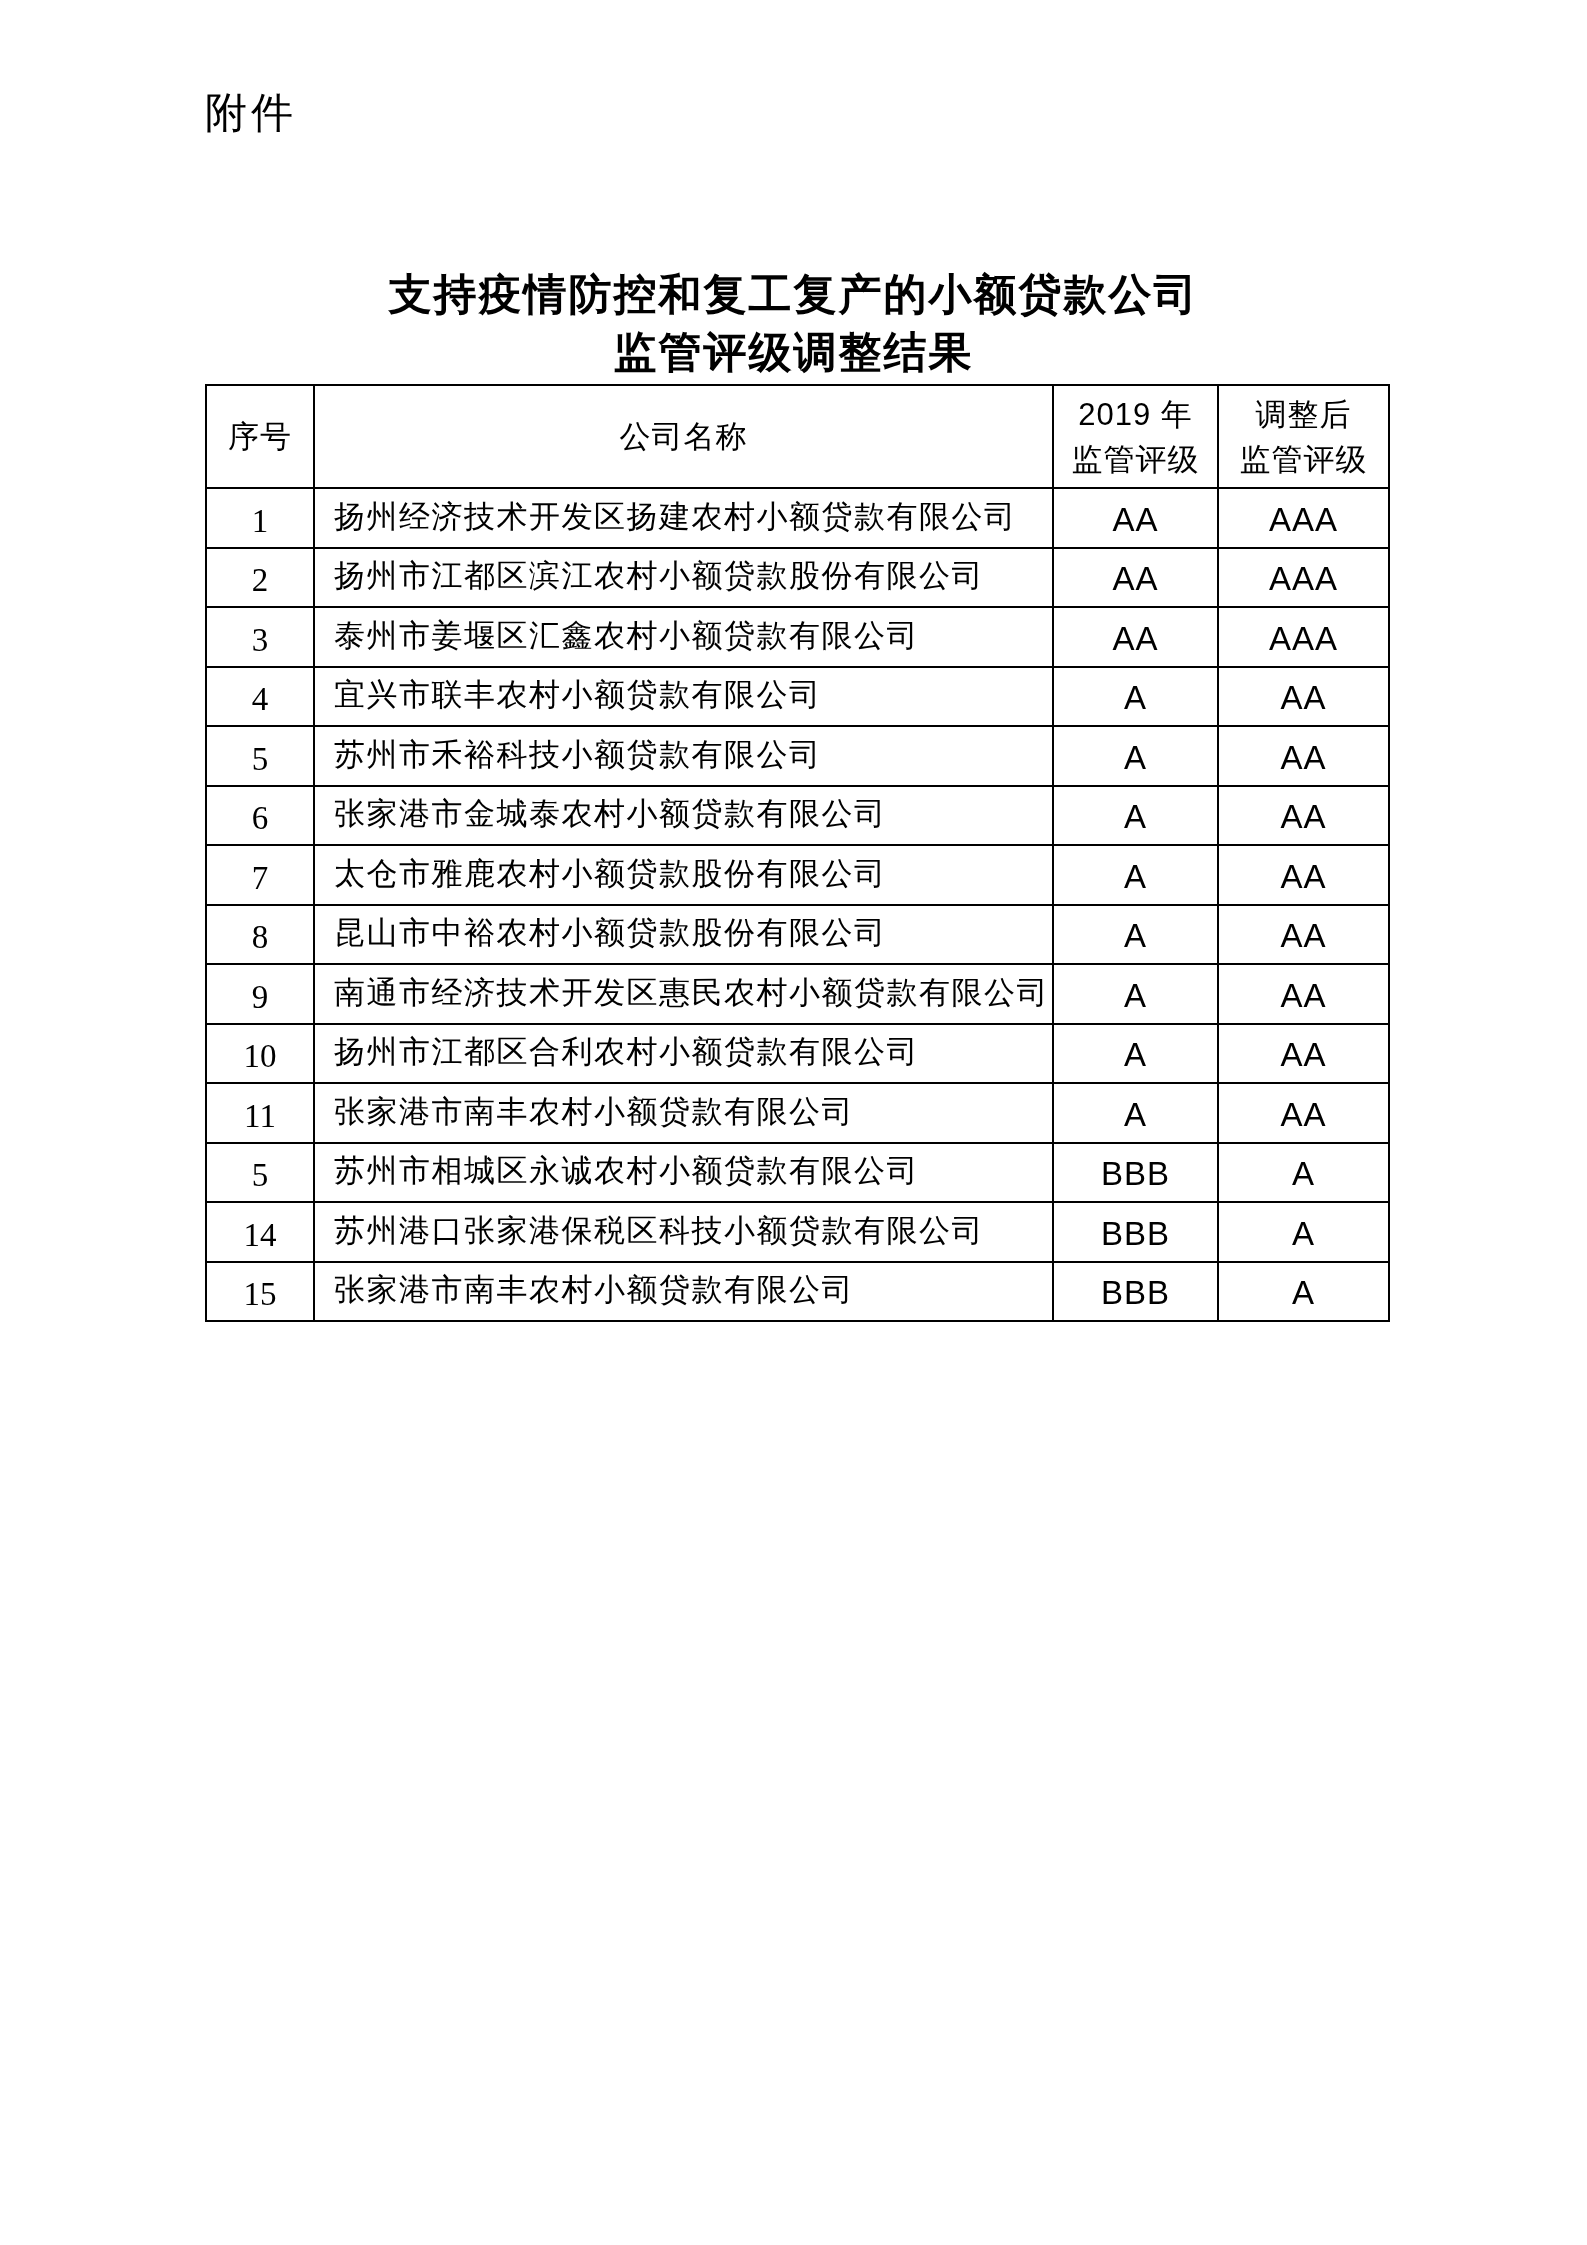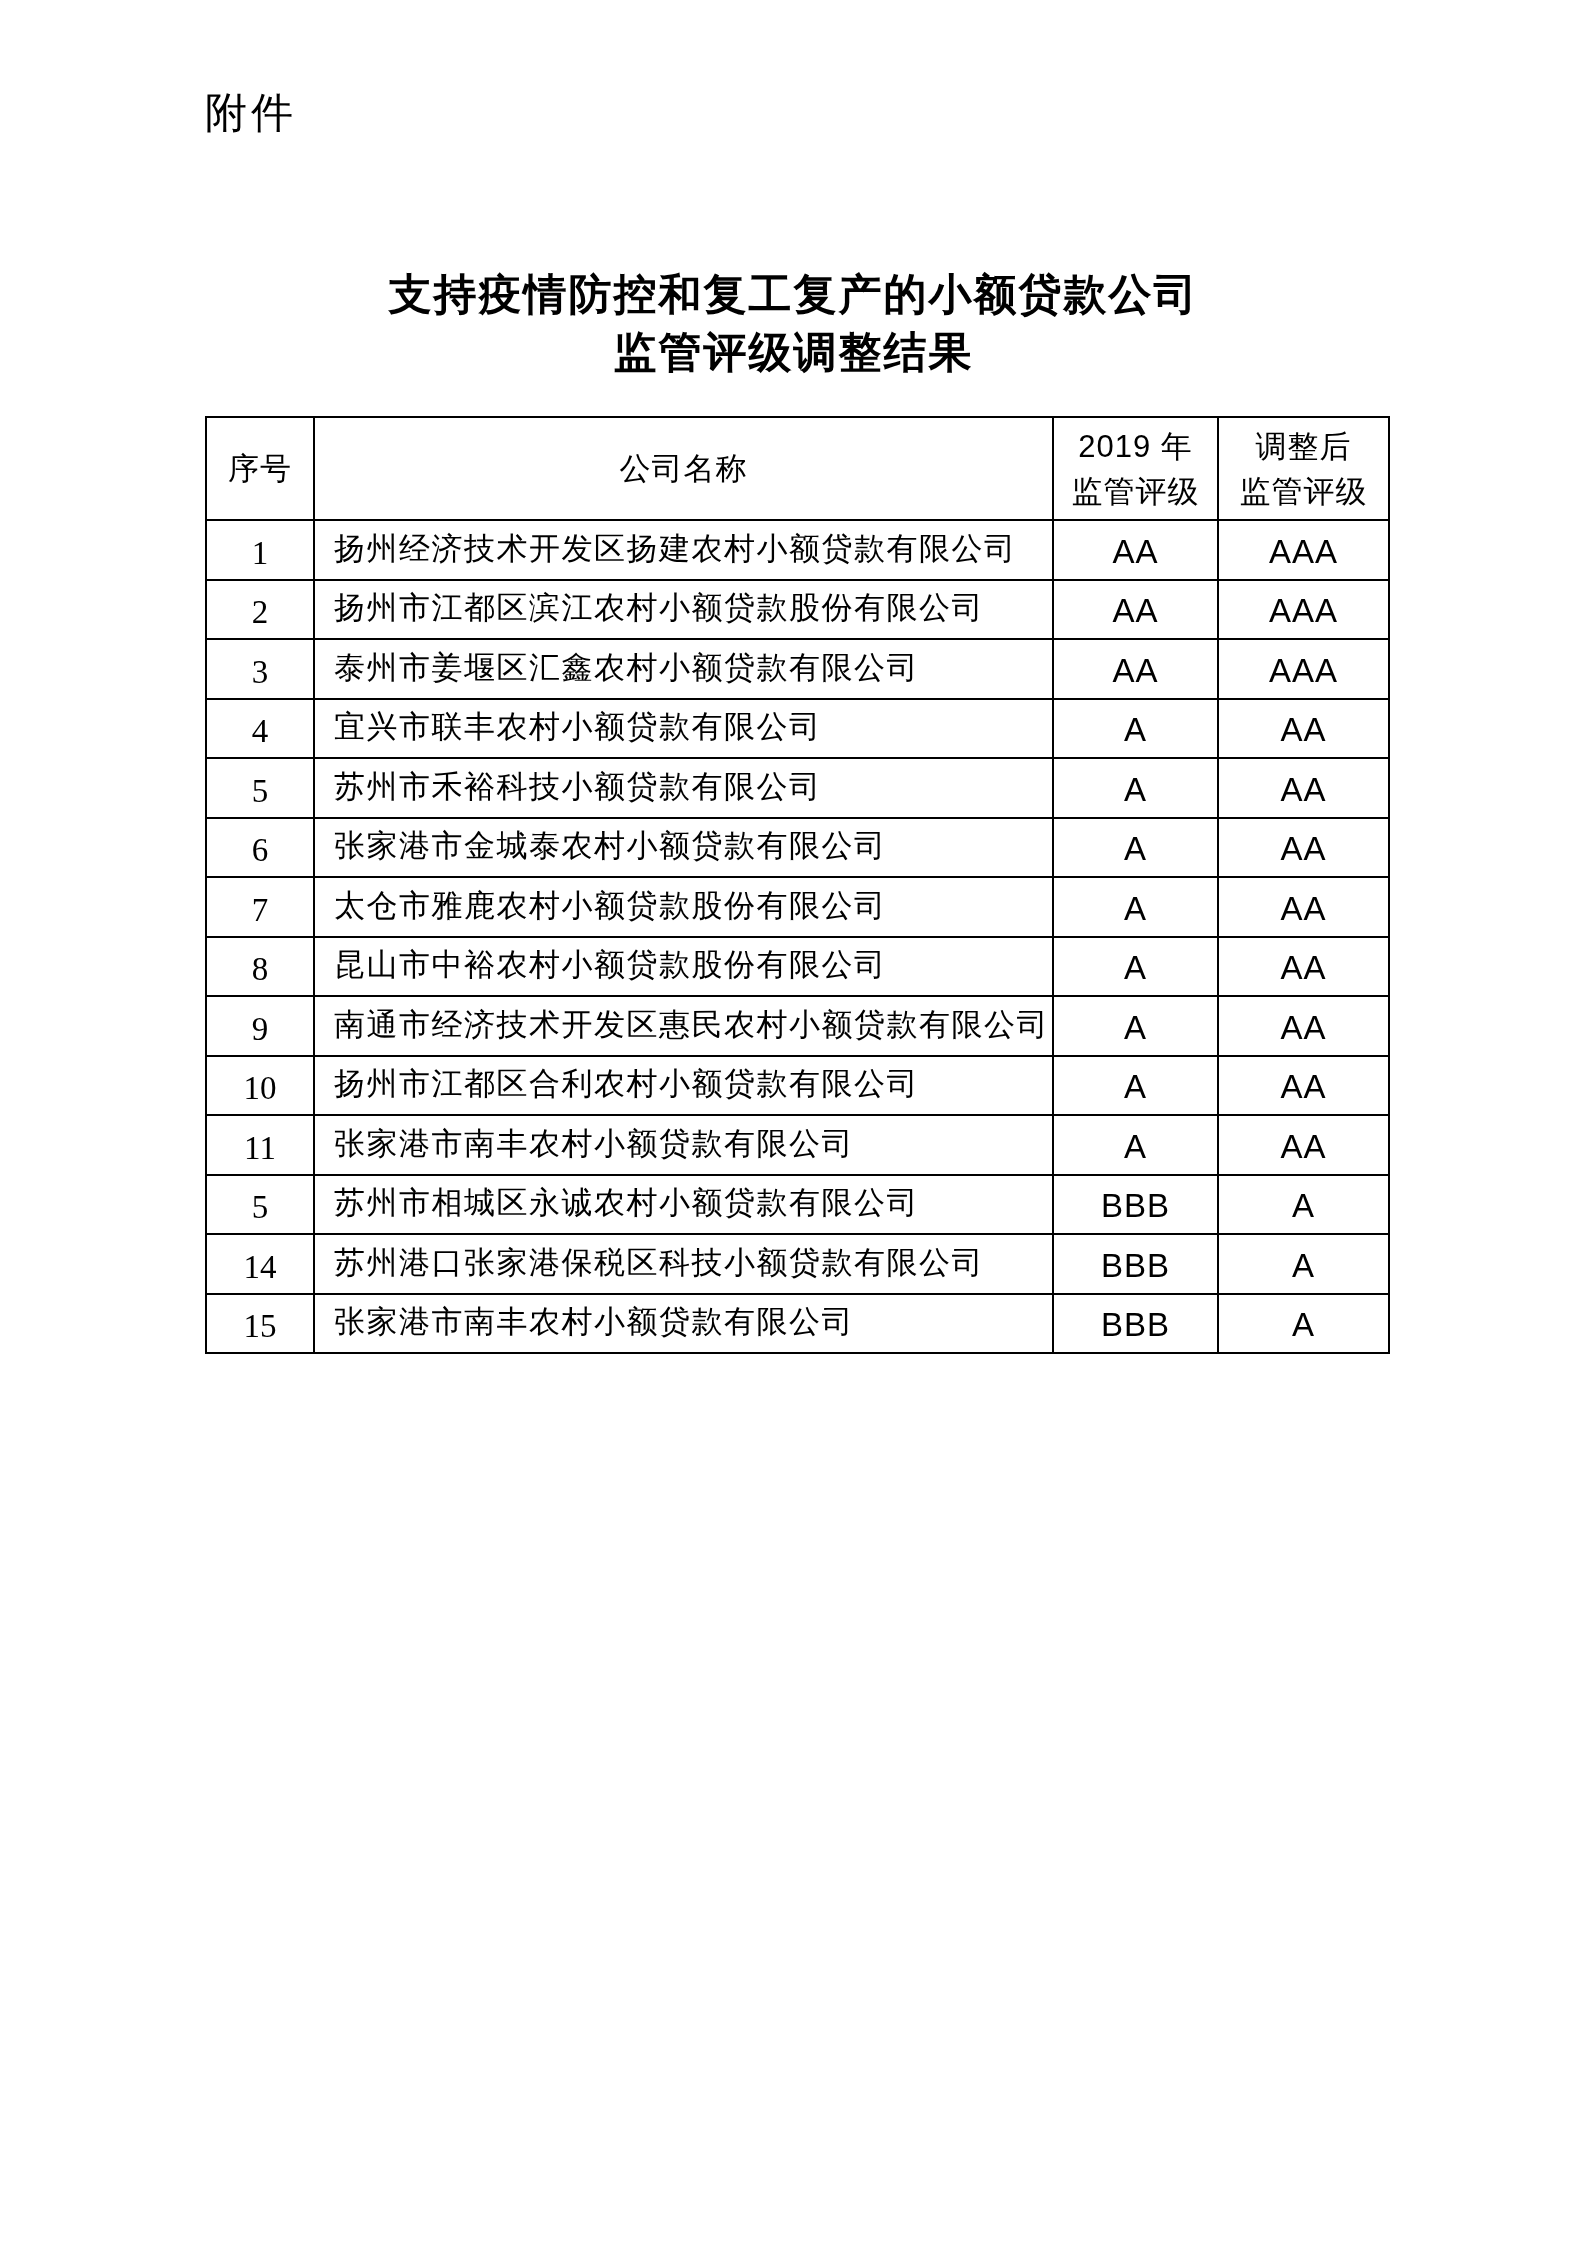--- a/index.html
+++ b/index.html
@@ -33,21 +33,21 @@
     letter-spacing: 2px;
     line-height: 1.15;
     color: #000000;
   }
   .title-line1 { top: 270px; }
   .title-line2 { top: 328px; }
 
   table.rating-table {
     position: absolute;
     left: 205px;
-    top: 416px;
+    top: 384px;
     width: 1183px;
     border-collapse: collapse;
     table-layout: fixed;
   }
   .rating-table col.col-seq      { width: 108px; }
   .rating-table col.col-company  { width: 739px; }
   .rating-table col.col-r2019    { width: 165px; }
   .rating-table col.col-radj     { width: 171px; }
 
   .rating-table th, .rating-table td {

